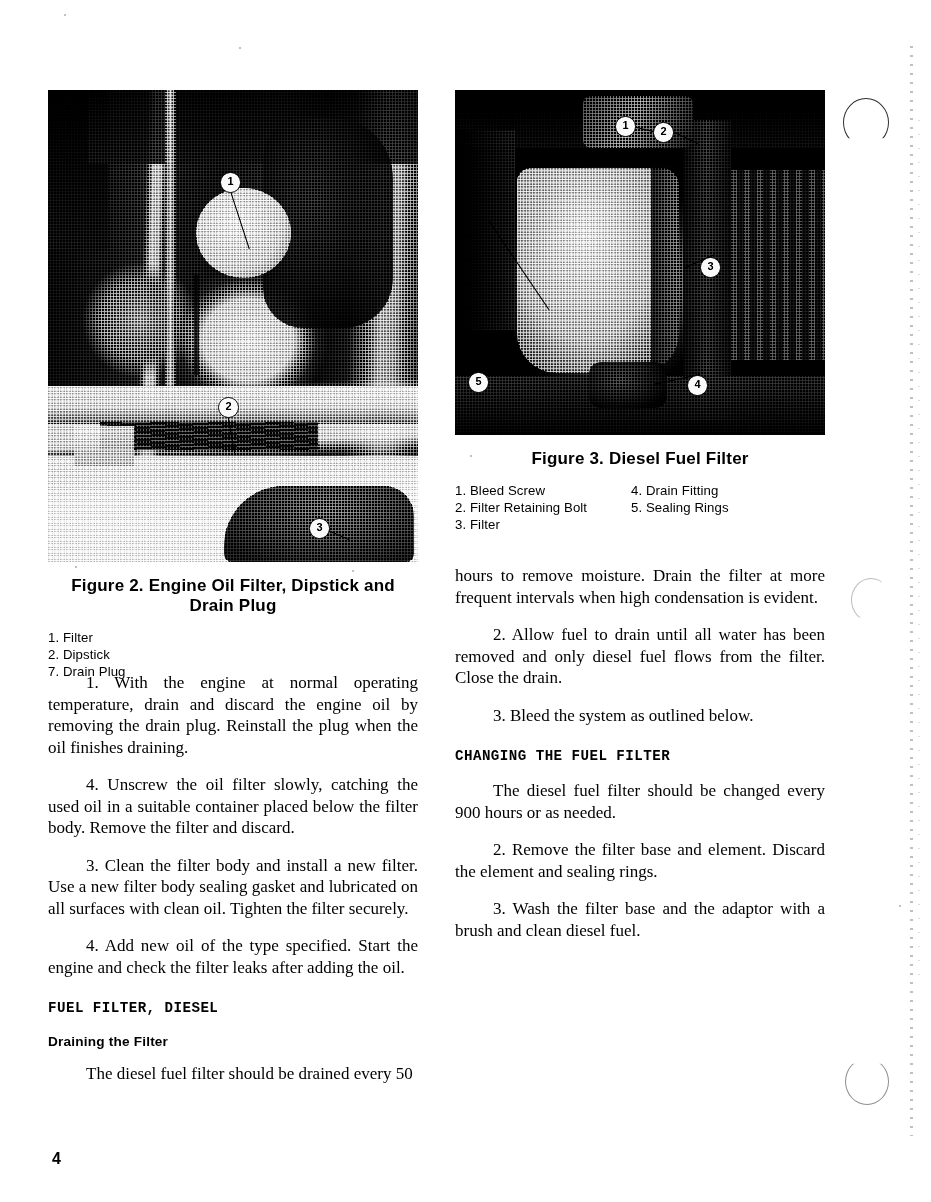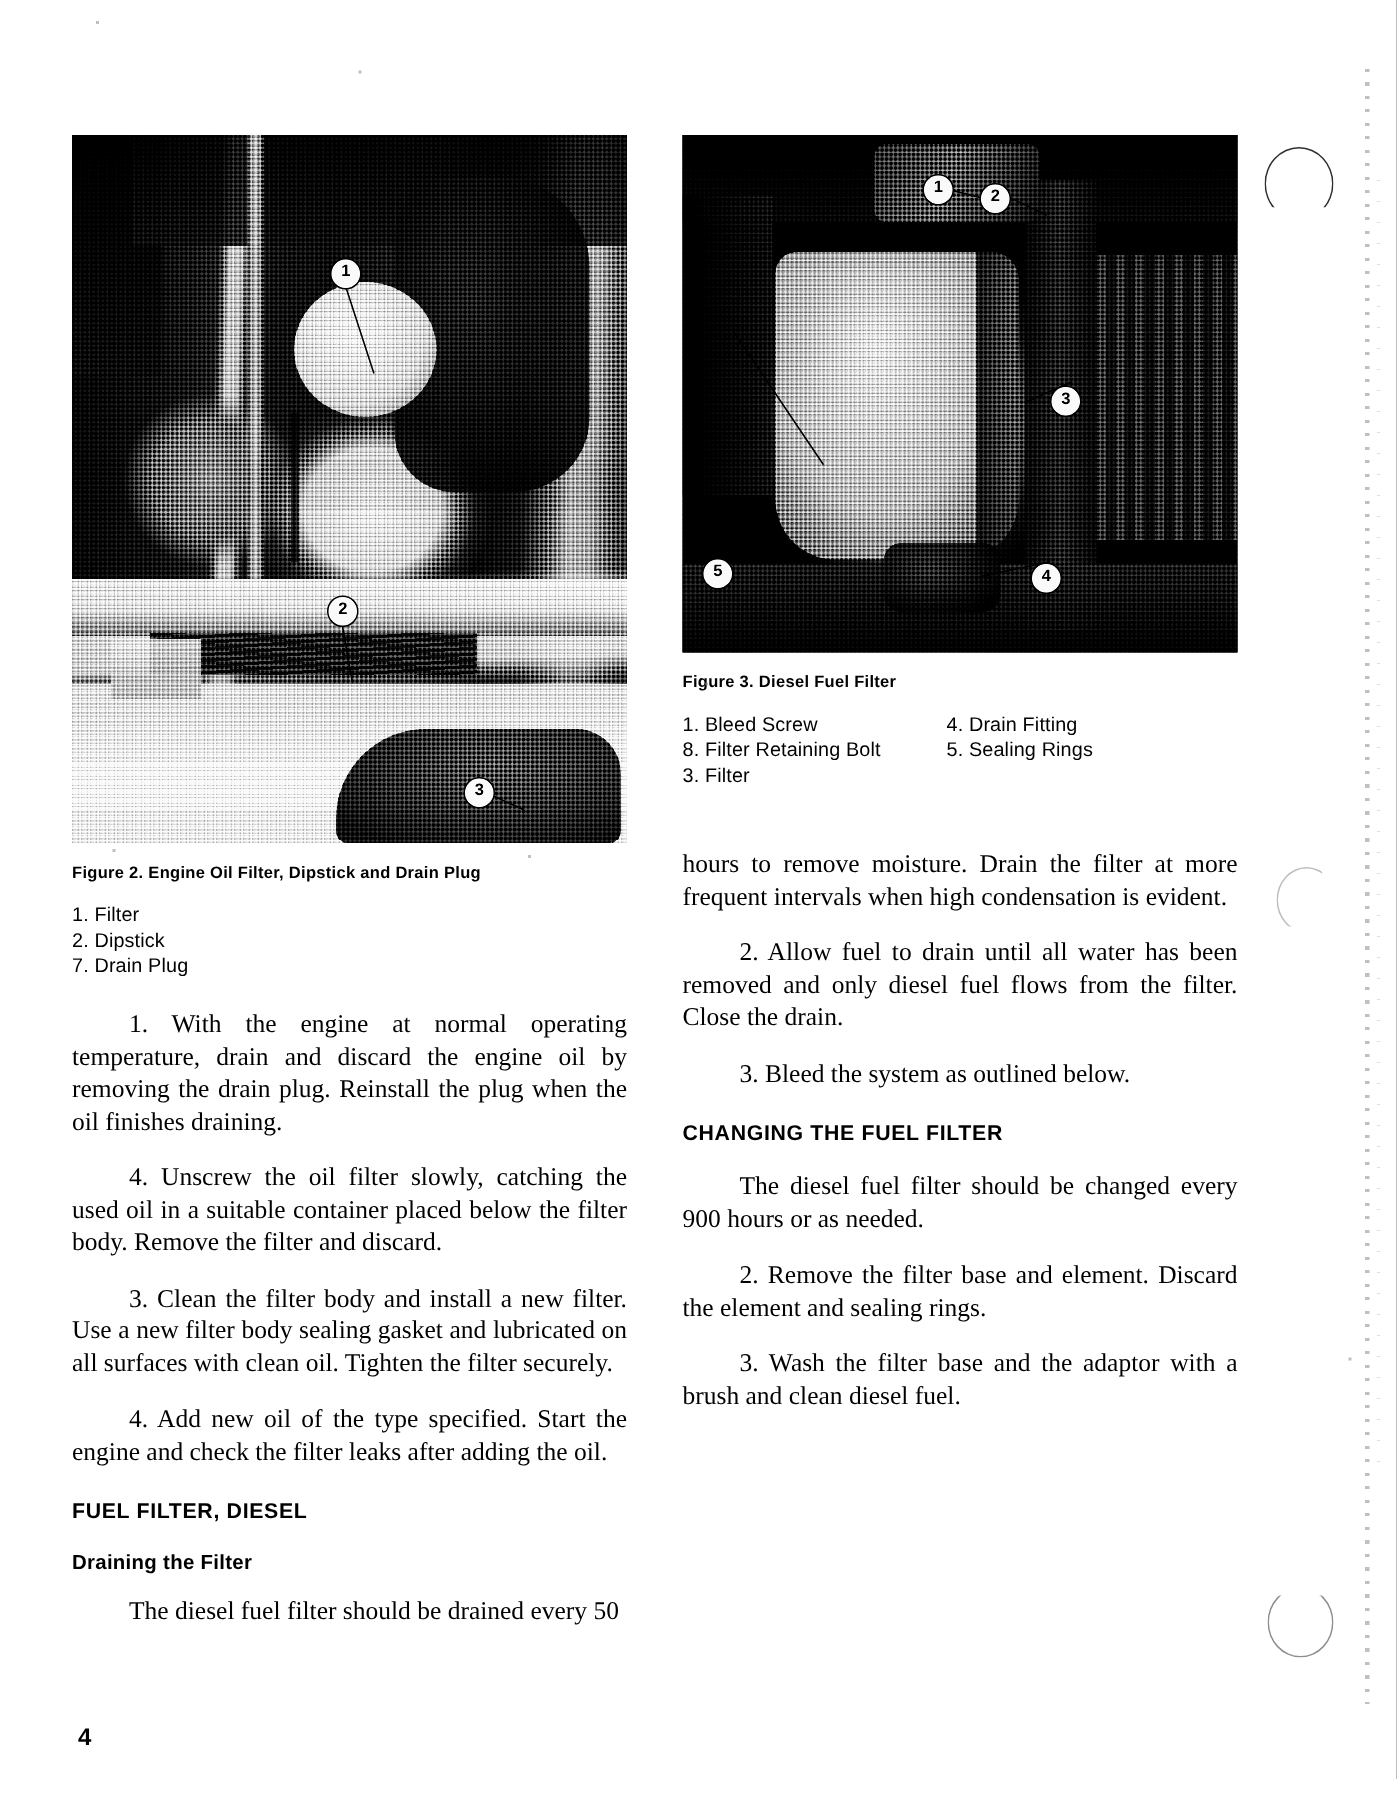--- a/index.html
+++ b/index.html
@@ -103,22 +103,23 @@
     background: #0d0d0d;
     transform-origin: 0 0;
     z-index: 3;
     height: 1.3px;
   }
 
   
   .fig-caption {
     font-family: "Liberation Sans", sans-serif;
     font-weight: 700;
-    font-size: 11px;
+    font-size: 17px;
     letter-spacing: 0.2px;
+    text-align: center;
     margin-top: 14px;
   }
   .legend {
     font-family: "Liberation Sans", sans-serif;
     font-weight: 400;
     font-size: 13.2px;
     letter-spacing: 0.1px;
     margin-top: 13px;
     line-height: 1.30;
   }
@@ -137,21 +138,21 @@
     font-size: 17px;
     line-height: 1.265;
     text-align: justify;
     text-indent: 38px;
     margin: 0 0 16px 0;
     hyphens: manual;
   }
   .body-p.cont { text-indent: 0; }
 
   h2.sec-head {
-    font-family: Liberation Sans, sans-serif;
+    font-family: Liberation Mono, monospace;
     font-size: 14.2px;
     font-weight: 700;
     letter-spacing: 0.45px;
     margin: 22px 0 16px 0;
   }
   h3.sub-head {
     font-family: "Liberation Sans", sans-serif;
     font-size: 13.6px;
     font-weight: 700;
     letter-spacing: 0.2px;
@@ -293,21 +294,21 @@
 
       <div class="grain"></div>
       <div class="halftone"></div>
     </div>
 
     <div class="fig-caption">Figure 3.  Diesel Fuel Filter</div>
 
     <div class="legend legend-2col">
       <div class="legend-item lc">1. Bleed Screw</div>
       <div class="legend-item rc">4. Drain Fitting</div>
-      <div class="legend-item lc">8. Filter Retaining Bolt</div>
+      <div class="legend-item lc">2. Filter Retaining Bolt</div>
       <div class="legend-item rc">5. Sealing Rings</div>
       <div class="legend-item lc">3. Filter</div>
       <div class="legend-item rc"></div>
     </div>
   </div>
 
   <div class="text-block tb-right">
     <p class="body-p cont">hours to remove moisture.  Drain the filter at more frequent intervals when high condensation is evident.</p>
     <p class="body-p">2. Allow fuel to drain until all water has been removed and only diesel fuel flows from the filter. Close the drain.</p>
     <p class="body-p">3. Bleed the system as outlined below.</p>

